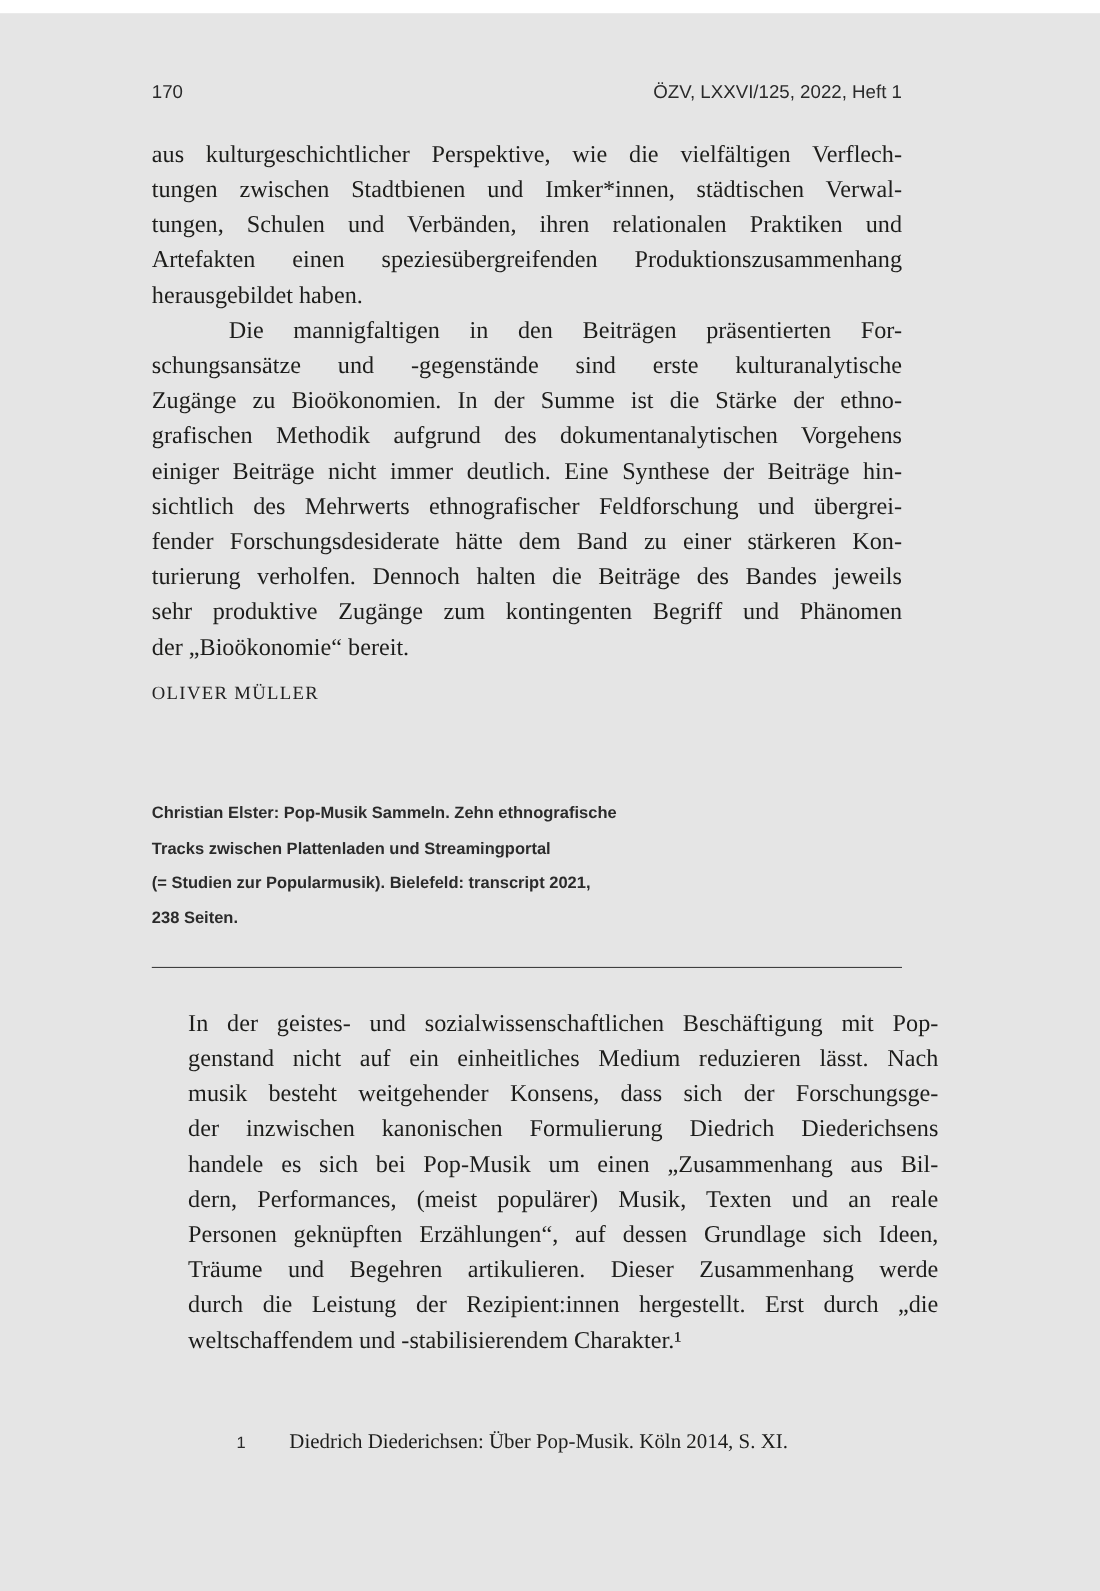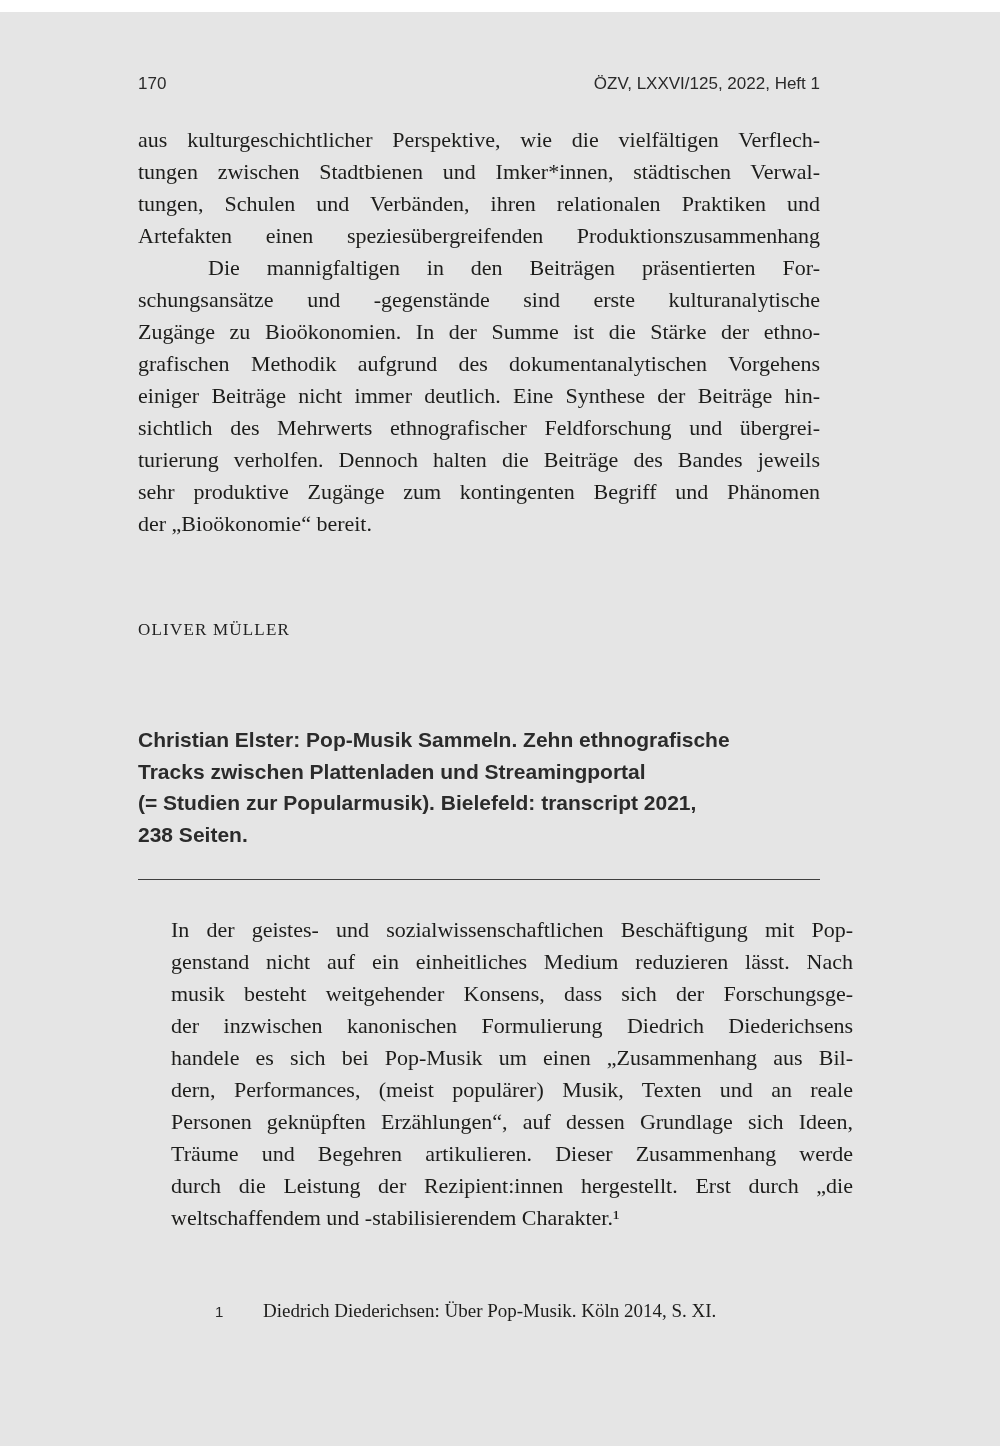--- a/index.html
+++ b/index.html
@@ -61,21 +61,21 @@
     letter-spacing: 1.2px;
     color: #222222;
   }
   
   .review-heading {
     position: absolute;
     top: 712px; left: 138px;
     width: 682px;
     font-family: "Liberation Sans", sans-serif;
     font-weight: 700;
-    font-size: 21px;
+    font-size: 15px;
     line-height: 31.5px;
     color: #2b2b2b;
   }
   
   .rule {
     position: absolute;
     top: 867px; left: 138px;
     width: 682px;
     border: none;
     border-top: 1.5px solid #3f3f3f;
@@ -111,26 +111,28 @@
   <div class="running-header">
     <span>170</span>
     <span>ÖZV, LXXVI/125, 2022, Heft 1</span>
   </div>
 
   <div class="textcol bodytext">
     <div class="line">aus kulturgeschichtlicher Perspektive, wie die vielfältigen Verflech-</div>
     <div class="line">tungen zwischen Stadtbienen und Imker*innen, städtischen Verwal-</div>
     <div class="line">tungen, Schulen und Verbänden, ihren relationalen Praktiken und</div>
     <div class="line">Artefakten einen speziesübergreifenden Produktionszusammenhang</div>
+    <div class="line last">herausgebildet haben.</div>
     <div class="line indent">Die mannigfaltigen in den Beiträgen präsentierten For-</div>
     <div class="line">schungsansätze und -gegenstände sind erste kulturanalytische</div>
     <div class="line">Zugänge zu Bioökonomien. In der Summe ist die Stärke der ethno-</div>
     <div class="line">grafischen Methodik aufgrund des dokumentanalytischen Vorgehens</div>
     <div class="line">einiger Beiträge nicht immer deutlich. Eine Synthese der Beiträge hin-</div>
     <div class="line">sichtlich des Mehrwerts ethnografischer Feldforschung und übergrei-</div>
+    <div class="line">fender Forschungsdesiderate hätte dem Band zu einer stärkeren Kon-</div>
     <div class="line">turierung verholfen. Dennoch halten die Beiträge des Bandes jeweils</div>
     <div class="line">sehr produktive Zugänge zum kontingenten Begriff und Phänomen</div>
     <div class="line last">der „Bioökonomie“ bereit.</div>
   </div>
 
   <div class="reviewer">OLIVER MÜLLER</div>
 
   <div class="review-heading">
     <div>Christian Elster: Pop-Musik Sammeln. Zehn ethnografische</div>
     <div>Tracks zwischen Plattenladen und Streamingportal</div>

